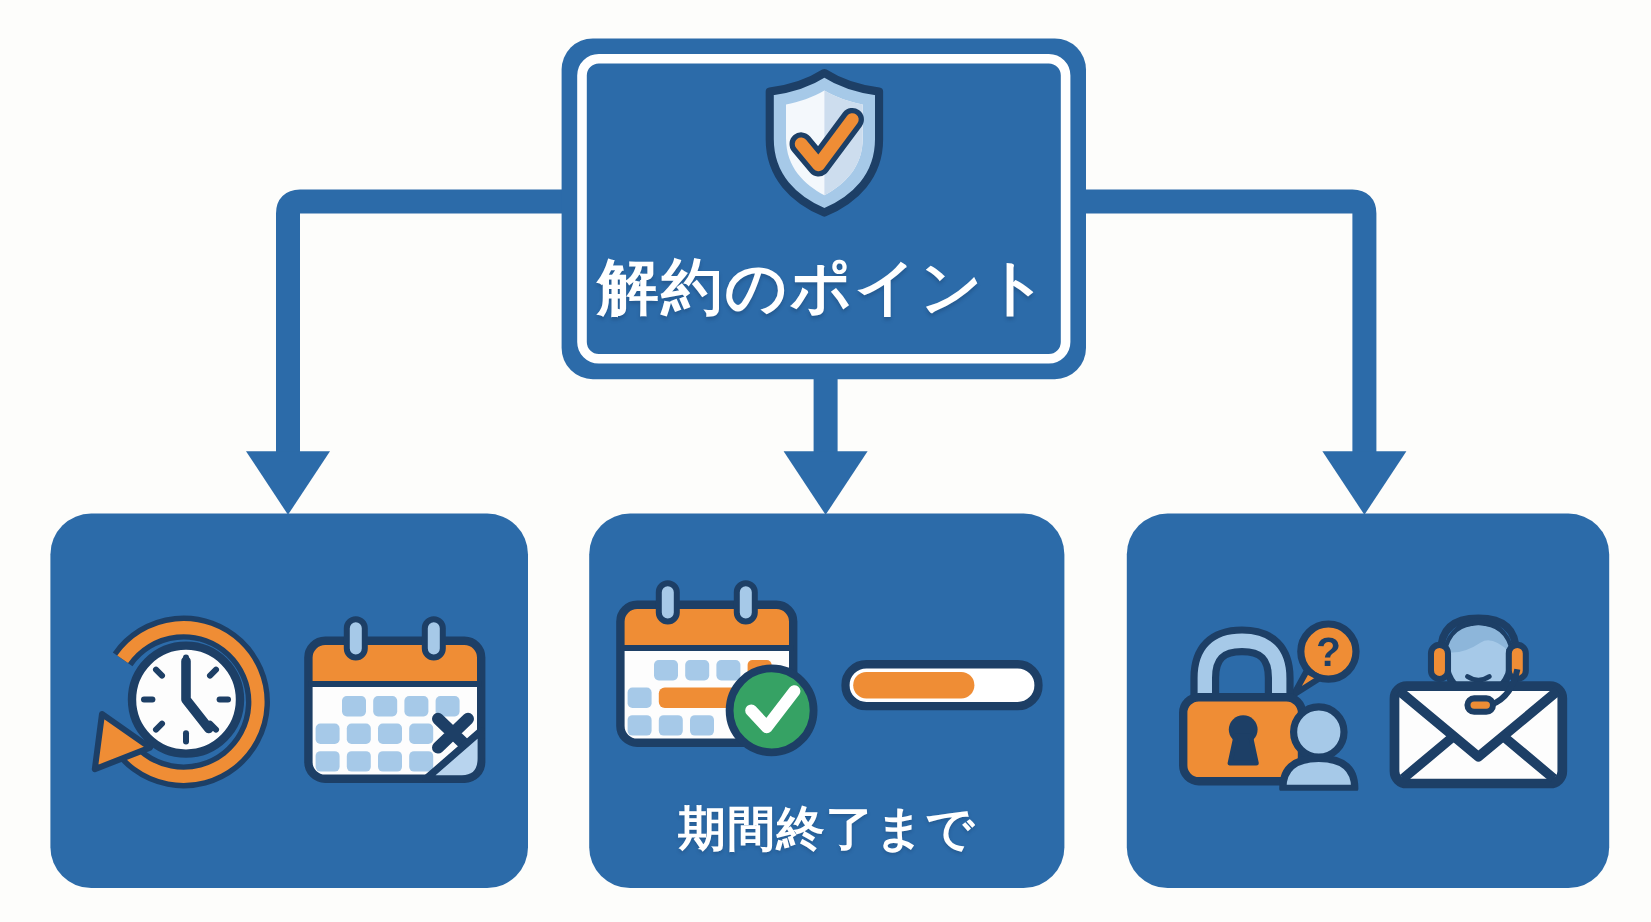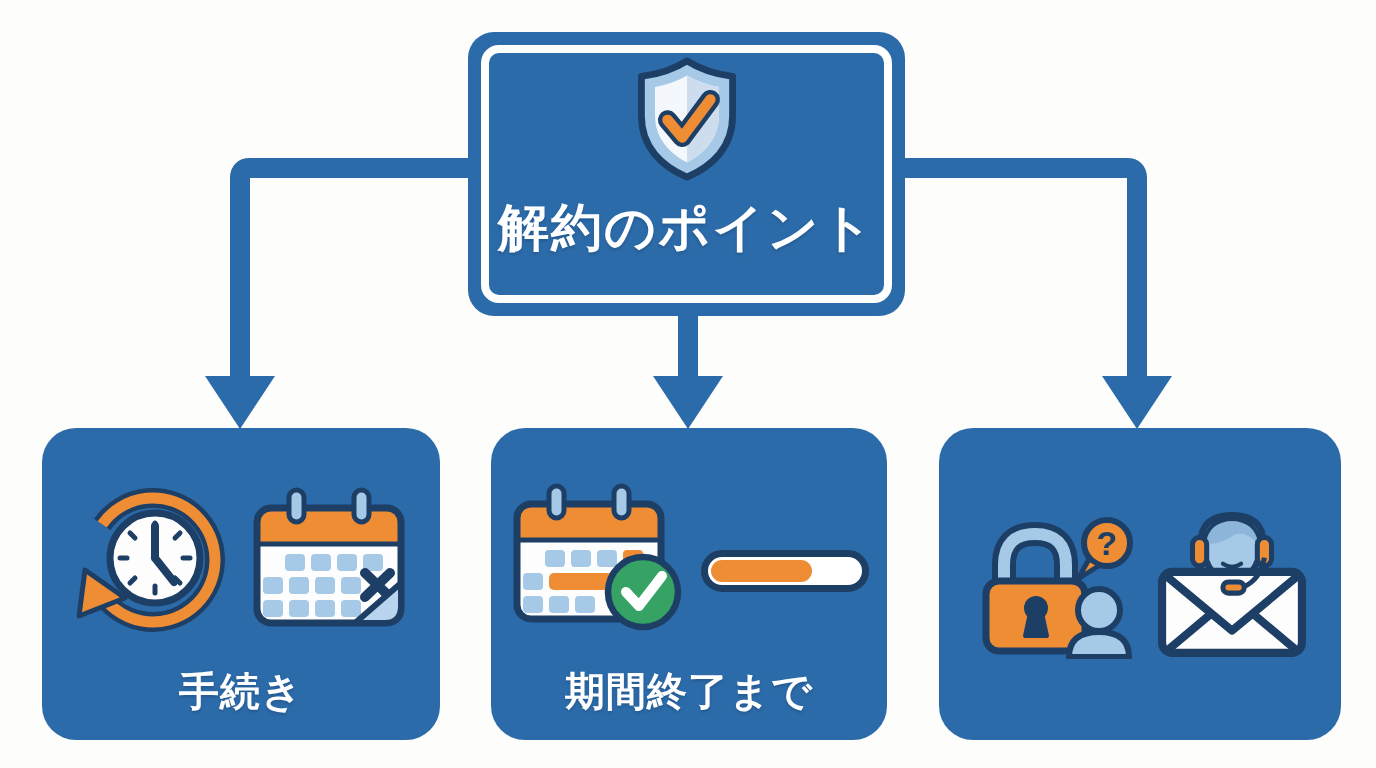--- a/index.html
+++ b/index.html
@@ -27,21 +27,21 @@
     position:absolute;left:468px;top:32px;width:437px;height:284px;
     background:var(--box-blue);border-radius:26px;z-index:2;
     display:flex;flex-direction:column;align-items:center;
   }
   .inner-border{
     position:absolute;inset:13px;border:8px solid #fff;border-radius:18px;
     pointer-events:none;
   }
   .top-shield{margin-top:24px;}
   .top-title{
-    margin-top:12px;color:var(--text-white);font-size:51px;font-weight:700;
+    margin-top:24px;color:var(--text-white);font-size:51px;font-weight:700;
     letter-spacing:2px;text-shadow:0 2px 3px rgba(15,40,70,0.25);
   }
 
   .branch-box{
     position:absolute;top:428px;height:312px;background:var(--box-blue);
     border-radius:34px;z-index:2;
     display:flex;flex-direction:column;align-items:center;
     padding:22px 8px 24px;
   }
   .branch-procedure{left:42px;width:398px;}
@@ -125,21 +125,20 @@
           <rect x="14" y="116" width="20" height="17" rx="4"></rect>
             <rect x="40" y="116" width="20" height="17" rx="4"></rect>
             <rect x="66" y="116" width="20" height="17" rx="4"></rect>
             <rect x="92" y="116" width="20" height="17" rx="4"></rect>
         </g>
         <path d="M116 89 L141 113 M141 89 L116 113" class="nofill o-navy" stroke-width="10" stroke-linecap="round"></path>
         <path d="M106 139 L152 99 L152 122 Q152 139 136 139 Z" fill="var(--fold-blue)" stroke="var(--navy)" stroke-width="6" stroke-linejoin="round"></path>
       </svg>
     </div>
     <div class="branch-label">
-      <div>手続き</div>
     </div>
   </div>
 
   <div class="branch-box branch-usable">
     <div class="icon-row">
       <svg width="176" height="155" viewBox="0 0 176 155">
         <rect x="8" y="24" width="144" height="115" rx="14" fill="#fdfdfd"></rect>
         <path d="M8 60 V38 Q8 24 22 24 H138 Q152 24 152 38 V60 Z" fill="var(--orange)"></path>
         <rect x="8" y="24" width="144" height="115" rx="14" fill="none" stroke="var(--navy)" stroke-width="7"></rect>
         <line x1="8" y1="60" x2="152" y2="60" stroke="var(--navy)" stroke-width="5"></line>

